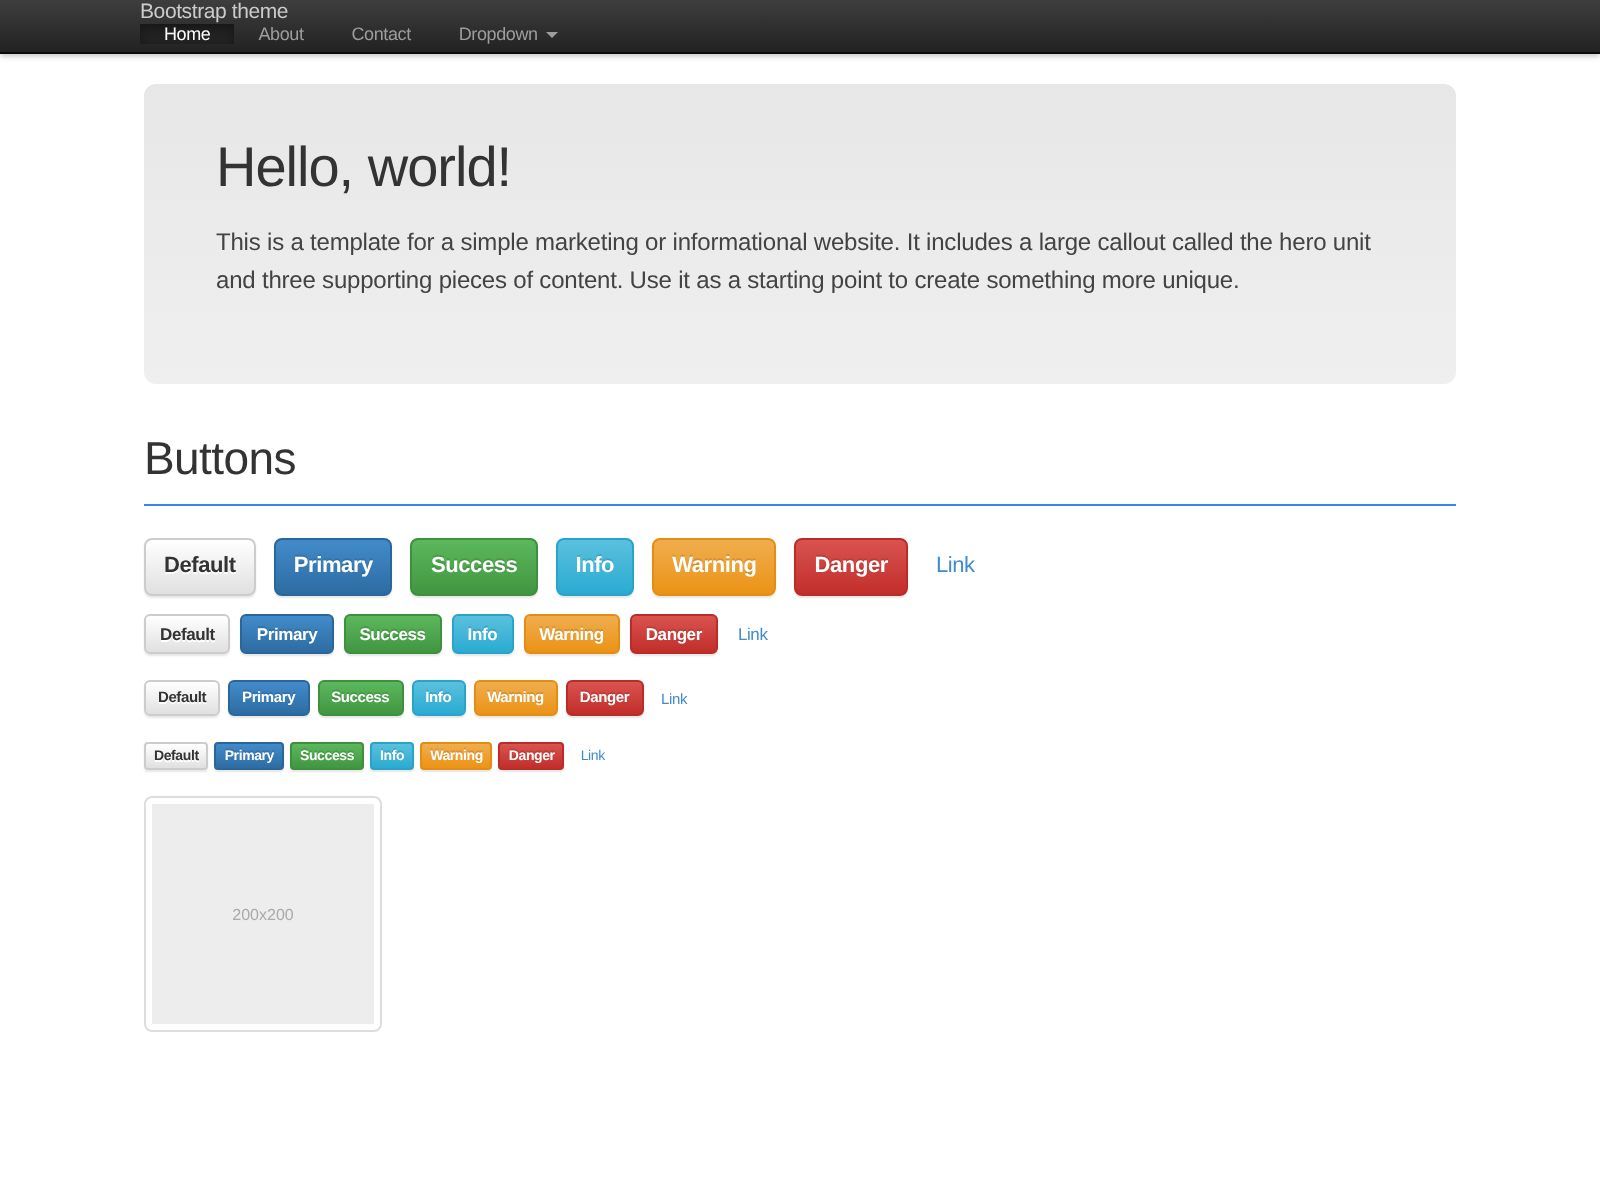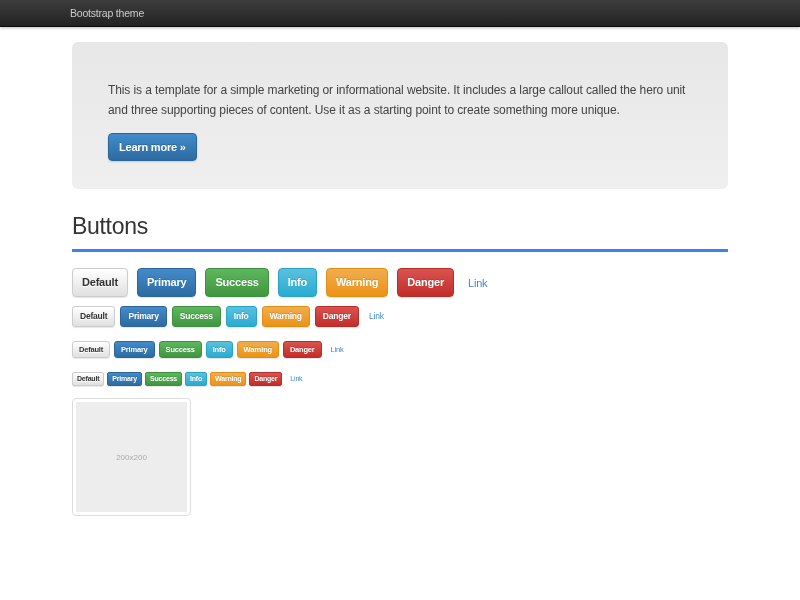--- a/index.html
+++ b/index.html
@@ -13,20 +13,21 @@
   }
 
   
   .navbar {
     height: 27px;
     background: linear-gradient(#3e3e3e, #222);
     border-bottom: 1px solid #0a0a0a;
     box-shadow: 0 1px 3px rgba(0,0,0,.25);
     display: flex; align-items: stretch;
     padding-left: 70px;
+    flex-direction: column;
   }
   .brand {
     color: #ccc; font-size: 10.5px; text-decoration: none;
     display: flex; align-items: center; margin-right: 14px; white-space: nowrap;
   }
   .nav-items { display: flex; align-items: stretch; }
   .nav-item {
     display: flex; align-items: center;
     padding: 0 12px; font-size: 9px; color: #9d9d9d;
     text-decoration: none; white-space: nowrap; cursor: pointer;
@@ -65,21 +66,21 @@
     display: inline-block; cursor: pointer;
     padding: 7px 10px; font-size: 11px; font-weight: bold;
     color: #fff; text-decoration: none;
     background: linear-gradient(#428bca, #2d6ca2);
     border: 1px solid #2b669a; border-radius: 4px;
     text-shadow: 0 -1px 0 rgba(0,0,0,.2);
     box-shadow: 0 1px 2px rgba(0,0,0,.15);
   }
 
   
-  .page-header { margin: 24px 0 0 0; padding-bottom: 9px; border-bottom: 3px solid #3b82f6; }
+  .page-header { margin: 24px 0 0 0; padding-bottom: 9px; border-bottom: 1px solid #3b82f6; }
   .page-header.thumbs { margin-top: 25px; }
   .page-header h2 { margin: 0; font-size: 23px; font-weight: 500; color: #333; letter-spacing: -0.3px; }
 
   
   .btn-row { white-space: nowrap; }
   .row-lg { margin-top: 16px; }
   .row-md { margin-top: 9px; }
   .row-sm { margin-top: 13px; }
   .row-xs { margin-top: 11px; }
   .btn {
@@ -111,27 +112,42 @@
     width: 100%; height: 100%; background: #ededed;
     display: flex; align-items: center; justify-content: center;
   }
   .thumb-img span { font-size: 8px; color: #aaa; letter-spacing: 0; }
 </style>
 </head>
 <body>
 
 <nav class="navbar">
   <a class="brand">Bootstrap theme</a>
+  <div class="nav-items" id="nav-items">
+      <a class="nav-item active">
+        <span>Home</span>
+      </a>
+      <a class="nav-item">
+        <span>About</span>
+      </a>
+      <a class="nav-item">
+        <span>Contact</span>
+      </a>
+      <a class="nav-item">
+        <span>Dropdown</span>
+        <span class="caret"></span>
+      </a>
+    </div>
 </nav>
 
 <div class="container">
 
   <div class="jumbotron">
+    <h1>Hello, world!</h1>
     <p>This is a template for a simple marketing or informational website. It includes a large callout called the hero unit and three supporting pieces of content. Use it as a starting point to create something more unique.</p>
-    <a class="btn-cta">Learn more »</a>
   </div>
 
   <div class="page-header">
     <h2>Buttons</h2>
   </div>
   <div id="button-rows">
       <div class="btn-row row-lg"><button class="btn sz-lg v-default" style="color: rgb(51, 51, 51); background: linear-gradient(rgb(255, 255, 255), rgb(224, 224, 224)); border-color: rgb(204, 204, 204);">Default</button><button class="btn sz-lg v-primary" style="color: rgb(255, 255, 255); background: linear-gradient(rgb(66, 139, 202), rgb(45, 108, 162)); border-color: rgb(43, 102, 154);">Primary</button><button class="btn sz-lg v-success" style="color: rgb(255, 255, 255); background: linear-gradient(rgb(92, 184, 92), rgb(65, 150, 65)); border-color: rgb(62, 143, 62);">Success</button><button class="btn sz-lg v-info" style="color: rgb(255, 255, 255); background: linear-gradient(rgb(91, 192, 222), rgb(42, 171, 210)); border-color: rgb(40, 164, 201);">Info</button><button class="btn sz-lg v-warning" style="color: rgb(255, 255, 255); background: linear-gradient(rgb(240, 173, 78), rgb(235, 147, 22)); border-color: rgb(227, 141, 19);">Warning</button><button class="btn sz-lg v-danger" style="color: rgb(255, 255, 255); background: linear-gradient(rgb(217, 83, 79), rgb(193, 46, 42)); border-color: rgb(185, 44, 40);">Danger</button><a class="btn-link" style="color: rgb(66, 139, 202);">Link</a></div>
       <div class="btn-row row-md"><button class="btn sz-md v-default" style="color: rgb(51, 51, 51); background: linear-gradient(rgb(255, 255, 255), rgb(224, 224, 224)); border-color: rgb(204, 204, 204);">Default</button><button class="btn sz-md v-primary" style="color: rgb(255, 255, 255); background: linear-gradient(rgb(66, 139, 202), rgb(45, 108, 162)); border-color: rgb(43, 102, 154);">Primary</button><button class="btn sz-md v-success" style="color: rgb(255, 255, 255); background: linear-gradient(rgb(92, 184, 92), rgb(65, 150, 65)); border-color: rgb(62, 143, 62);">Success</button><button class="btn sz-md v-info" style="color: rgb(255, 255, 255); background: linear-gradient(rgb(91, 192, 222), rgb(42, 171, 210)); border-color: rgb(40, 164, 201);">Info</button><button class="btn sz-md v-warning" style="color: rgb(255, 255, 255); background: linear-gradient(rgb(240, 173, 78), rgb(235, 147, 22)); border-color: rgb(227, 141, 19);">Warning</button><button class="btn sz-md v-danger" style="color: rgb(255, 255, 255); background: linear-gradient(rgb(217, 83, 79), rgb(193, 46, 42)); border-color: rgb(185, 44, 40);">Danger</button><a class="btn-link" style="color: rgb(66, 139, 202);">Link</a></div>
       <div class="btn-row row-sm"><button class="btn sz-sm v-default" style="color: rgb(51, 51, 51); background: linear-gradient(rgb(255, 255, 255), rgb(224, 224, 224)); border-color: rgb(204, 204, 204);">Default</button><button class="btn sz-sm v-primary" style="color: rgb(255, 255, 255); background: linear-gradient(rgb(66, 139, 202), rgb(45, 108, 162)); border-color: rgb(43, 102, 154);">Primary</button><button class="btn sz-sm v-success" style="color: rgb(255, 255, 255); background: linear-gradient(rgb(92, 184, 92), rgb(65, 150, 65)); border-color: rgb(62, 143, 62);">Success</button><button class="btn sz-sm v-info" style="color: rgb(255, 255, 255); background: linear-gradient(rgb(91, 192, 222), rgb(42, 171, 210)); border-color: rgb(40, 164, 201);">Info</button><button class="btn sz-sm v-warning" style="color: rgb(255, 255, 255); background: linear-gradient(rgb(240, 173, 78), rgb(235, 147, 22)); border-color: rgb(227, 141, 19);">Warning</button><button class="btn sz-sm v-danger" style="color: rgb(255, 255, 255); background: linear-gradient(rgb(217, 83, 79), rgb(193, 46, 42)); border-color: rgb(185, 44, 40);">Danger</button><a class="btn-link" style="color: rgb(66, 139, 202);">Link</a></div>
       <div class="btn-row row-xs"><button class="btn sz-xs v-default" style="color: rgb(51, 51, 51); background: linear-gradient(rgb(255, 255, 255), rgb(224, 224, 224)); border-color: rgb(204, 204, 204);">Default</button><button class="btn sz-xs v-primary" style="color: rgb(255, 255, 255); background: linear-gradient(rgb(66, 139, 202), rgb(45, 108, 162)); border-color: rgb(43, 102, 154);">Primary</button><button class="btn sz-xs v-success" style="color: rgb(255, 255, 255); background: linear-gradient(rgb(92, 184, 92), rgb(65, 150, 65)); border-color: rgb(62, 143, 62);">Success</button><button class="btn sz-xs v-info" style="color: rgb(255, 255, 255); background: linear-gradient(rgb(91, 192, 222), rgb(42, 171, 210)); border-color: rgb(40, 164, 201);">Info</button><button class="btn sz-xs v-warning" style="color: rgb(255, 255, 255); background: linear-gradient(rgb(240, 173, 78), rgb(235, 147, 22)); border-color: rgb(227, 141, 19);">Warning</button><button class="btn sz-xs v-danger" style="color: rgb(255, 255, 255); background: linear-gradient(rgb(217, 83, 79), rgb(193, 46, 42)); border-color: rgb(185, 44, 40);">Danger</button><a class="btn-link" style="color: rgb(66, 139, 202);">Link</a></div>

